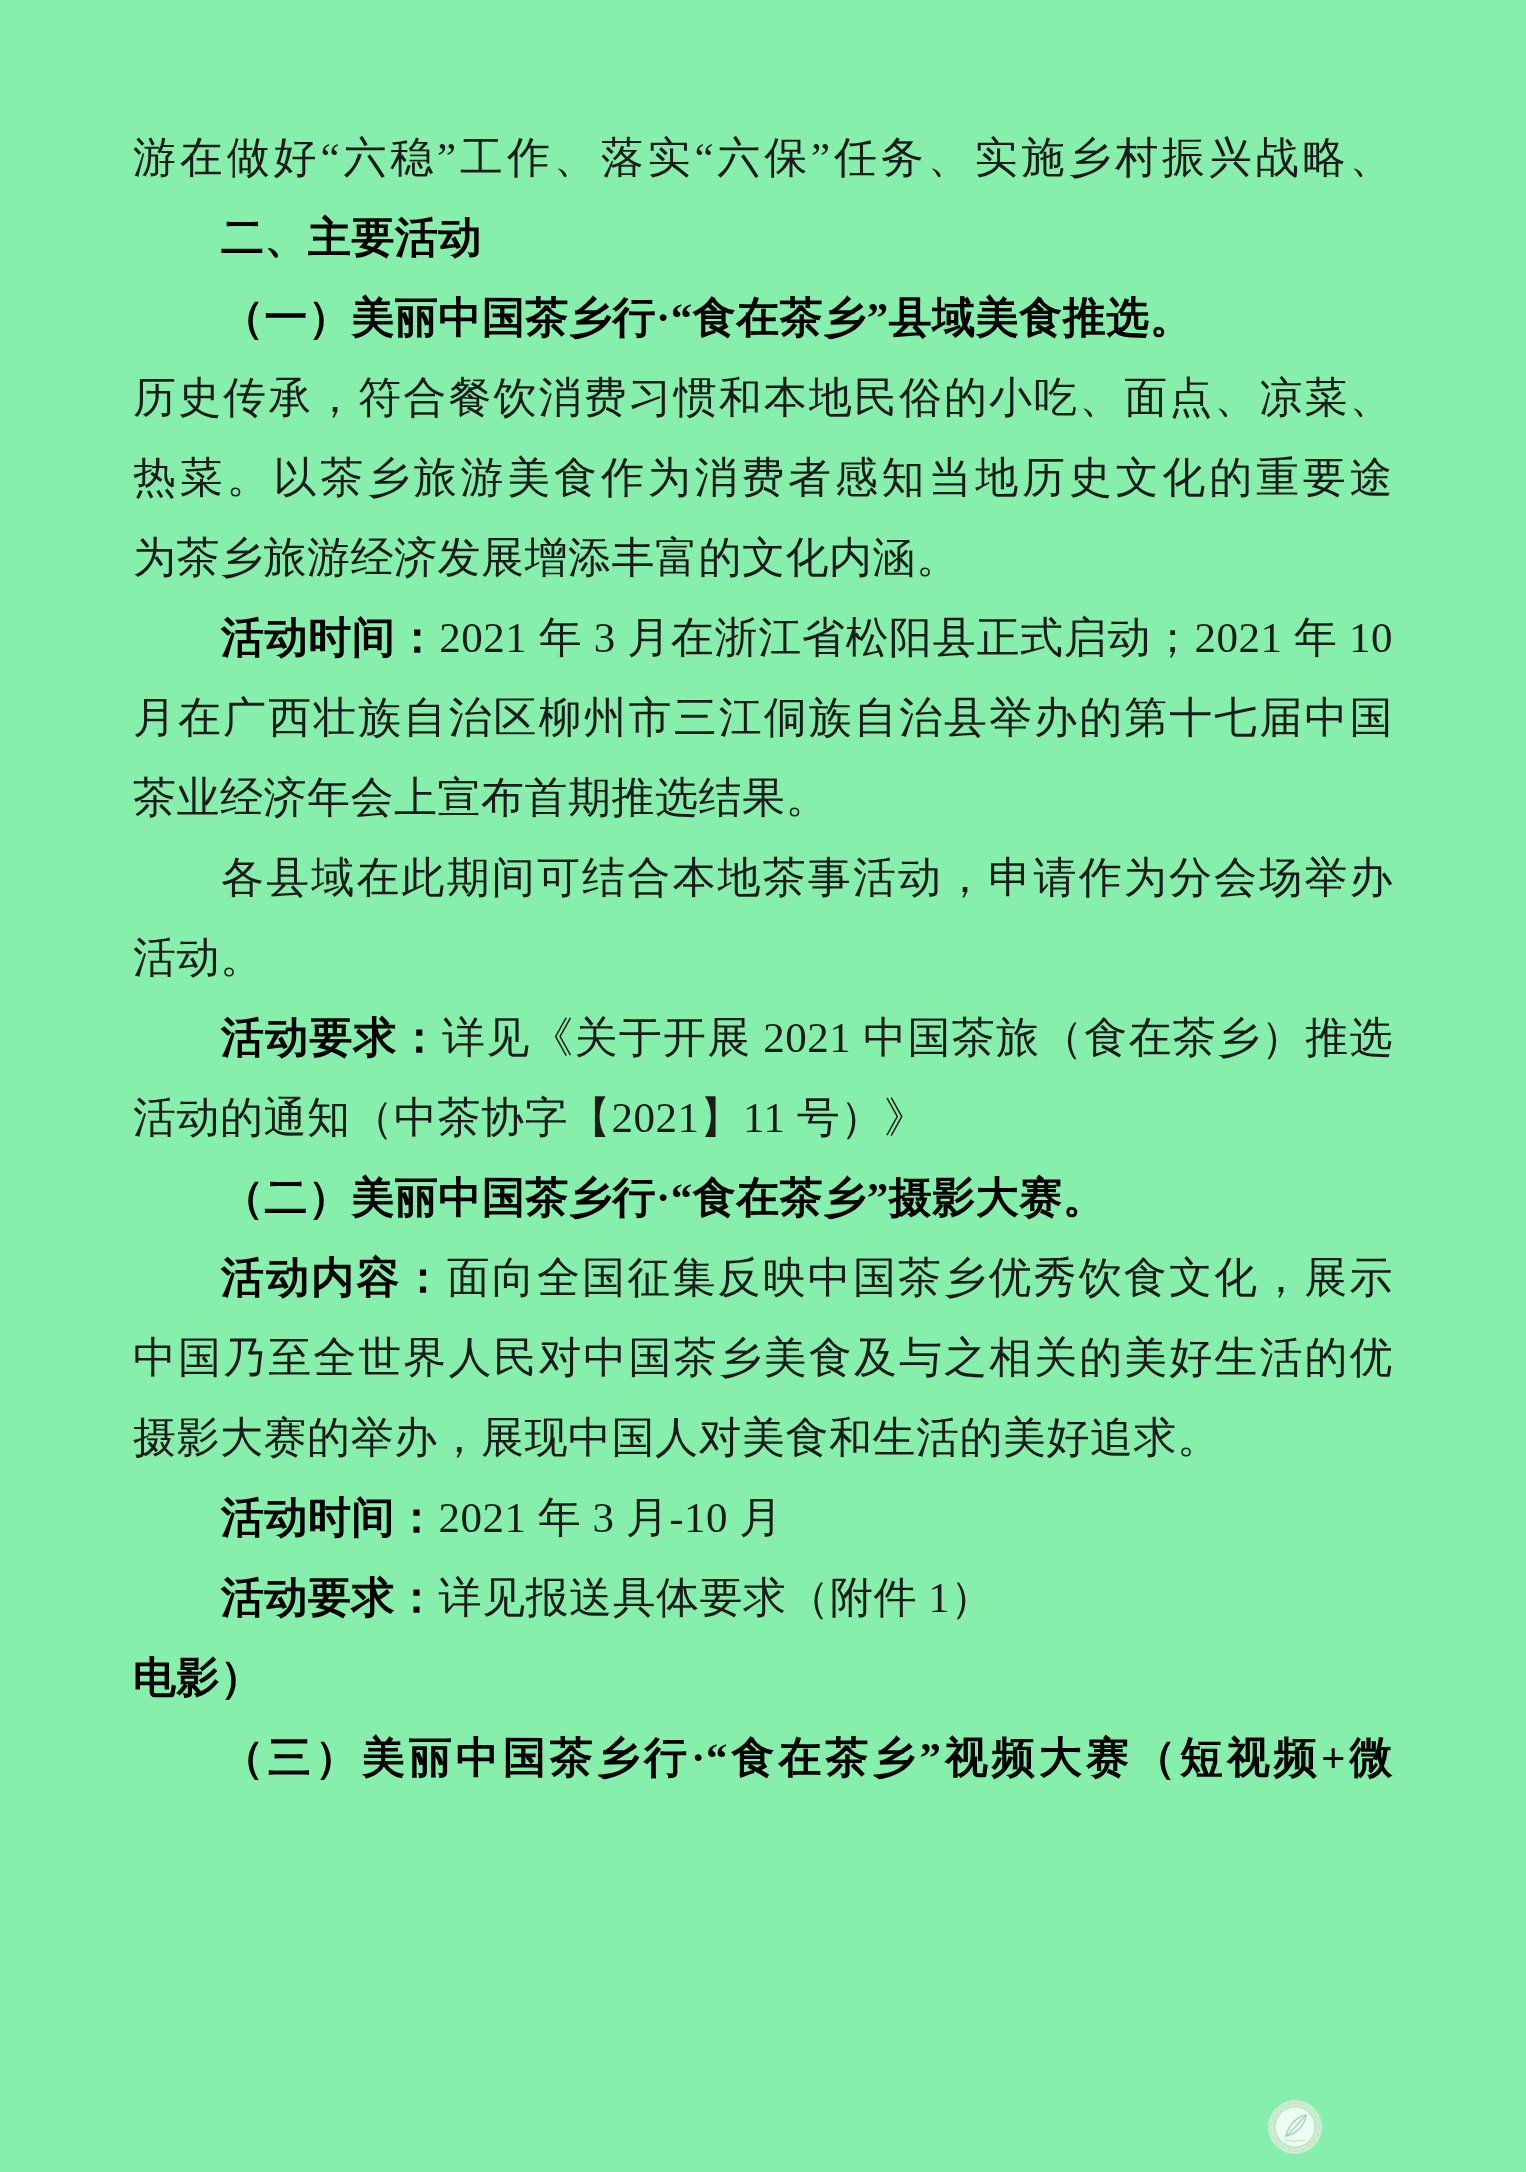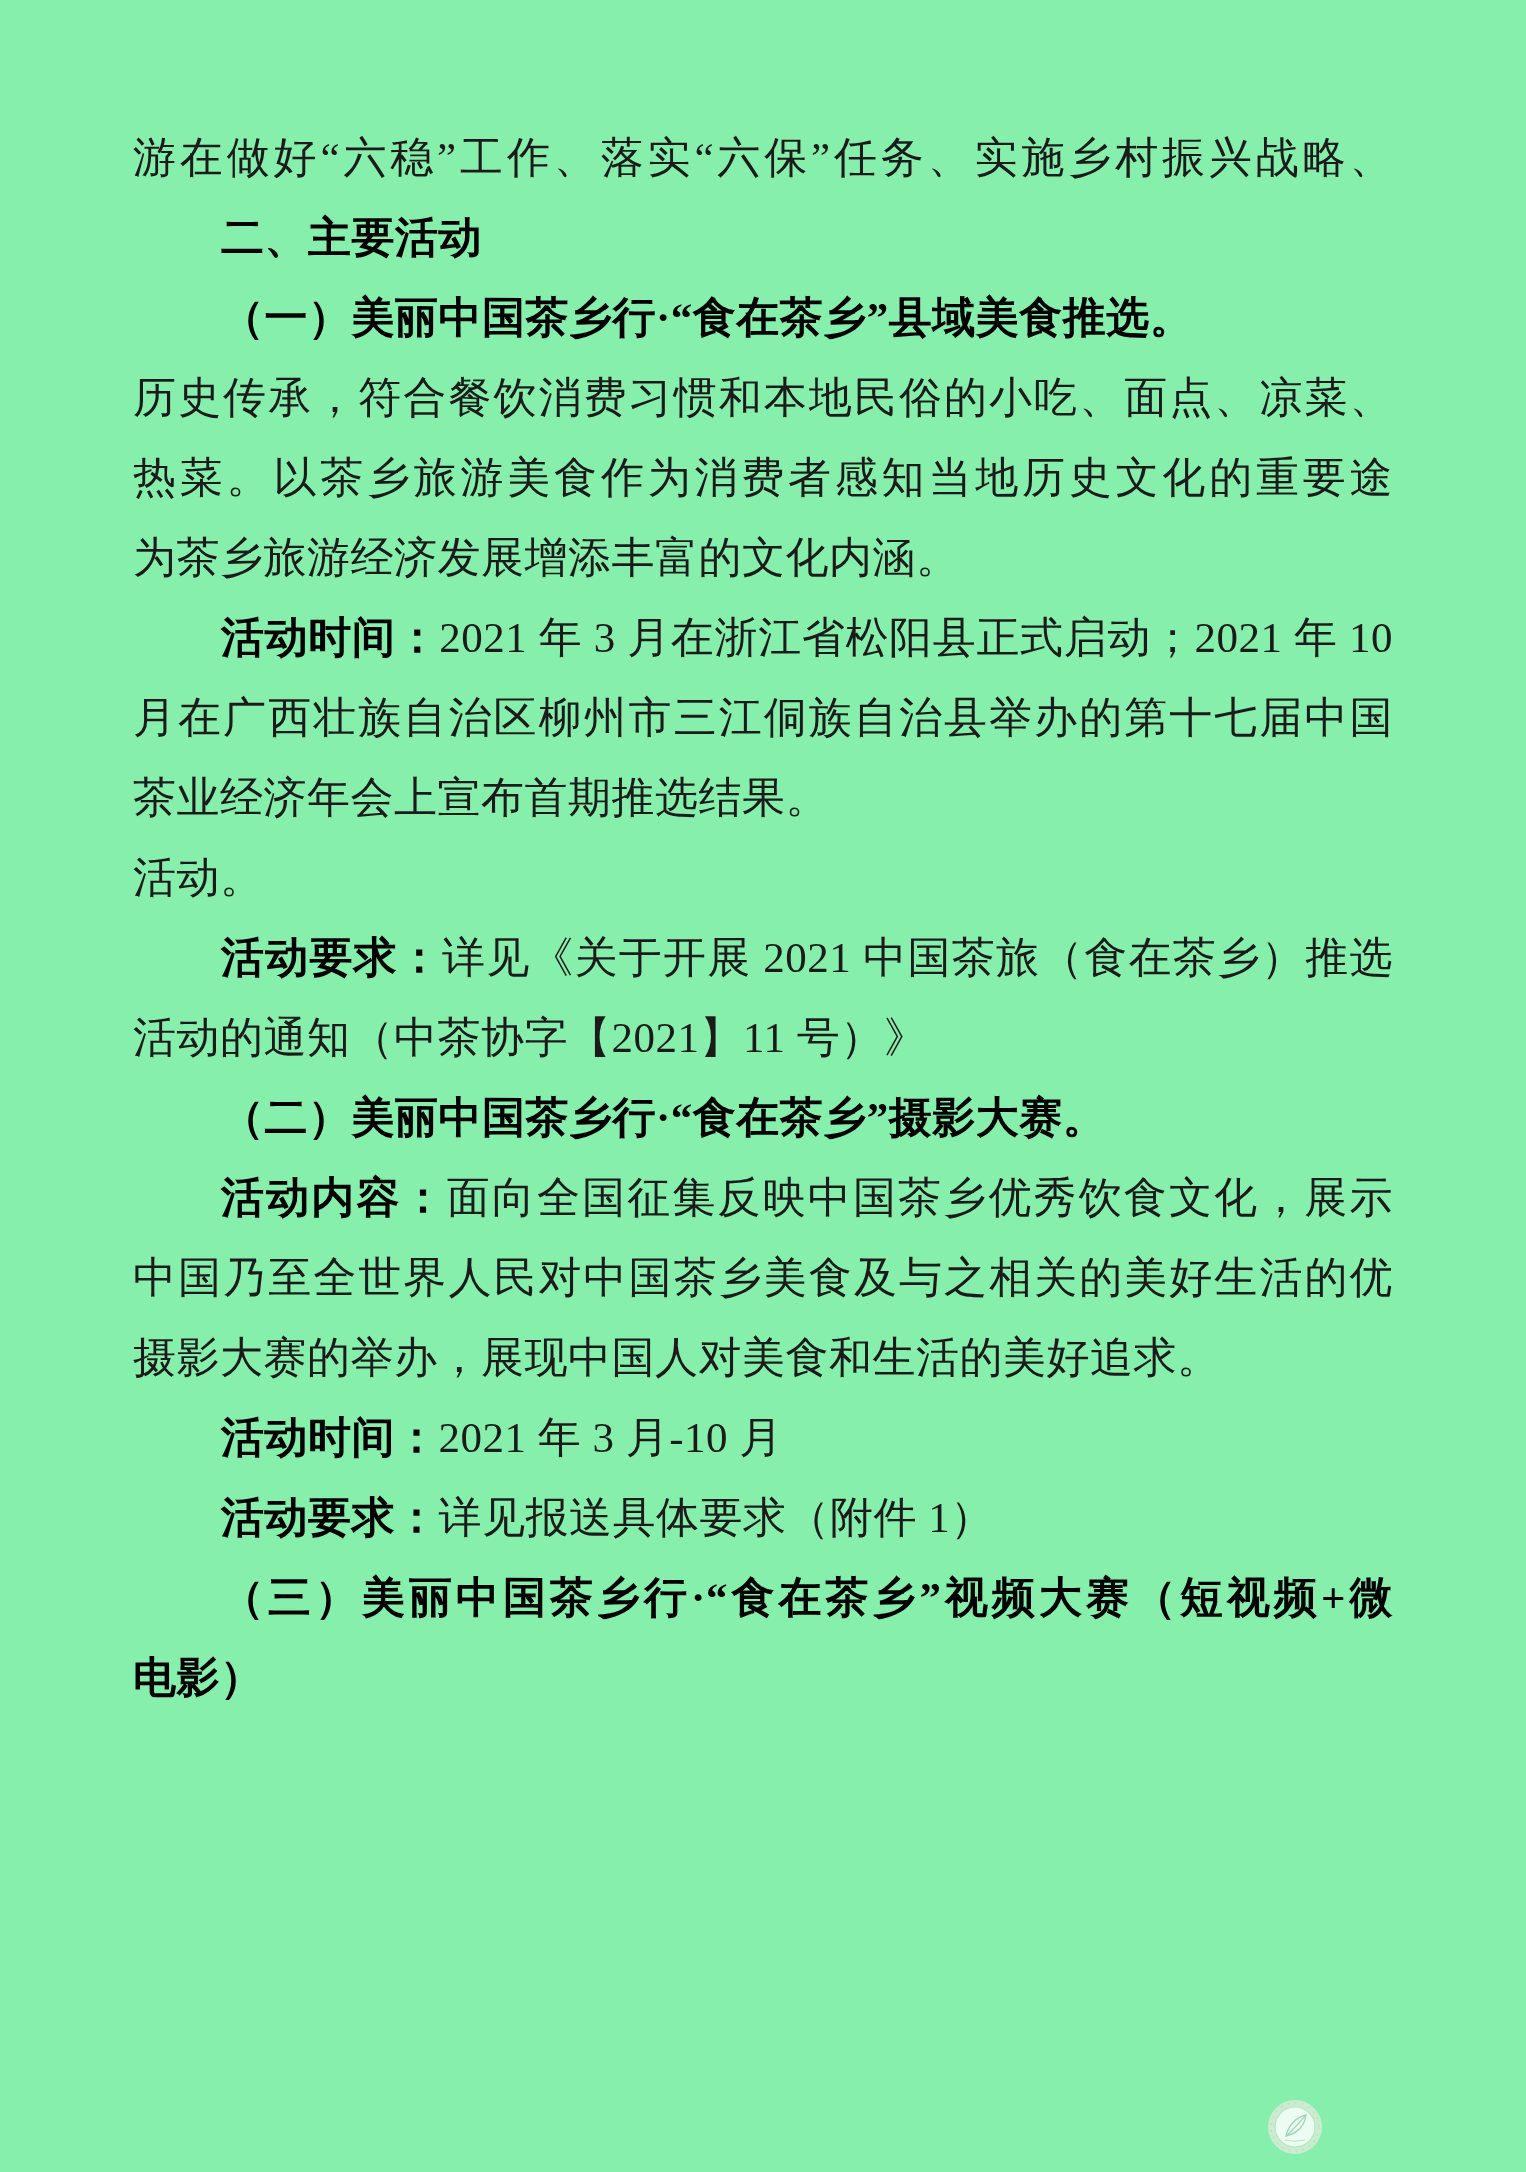--- a/index.html
+++ b/index.html
@@ -61,31 +61,32 @@
   <div class="content">
       <div class="line justify"><span>游在做好“六稳”工作、落实“六保”任务、实施乡村振兴战略、</span></div>
       <div class="line indent heading"><span class="b">二、主要活动</span></div>
       <div class="line indent heading"><span class="b">（一）美丽中国茶乡行·“食在茶乡”县域美食推选。</span></div>
       <div class="line justify"><span>历史传承，符合餐饮消费习惯和本地民俗的小吃、面点、凉菜、</span></div>
       <div class="line justify"><span>热菜。以茶乡旅游美食作为消费者感知当地历史文化的重要途径，</span></div>
       <div class="line"><span>为茶乡旅游经济发展增添丰富的文化内涵。</span></div>
       <div class="line indent justify"><span class="b">活动时间：</span><span>2021 年 3 月在浙江省松阳县正式启动；2021 年 10</span></div>
       <div class="line justify"><span>月在广西壮族自治区柳州市三江侗族自治县举办的第十七届中国</span></div>
       <div class="line"><span>茶业经济年会上宣布首期推选结果。</span></div>
+      <div class="line indent justify"><span>各县域在此期间可结合本地茶事活动，申请作为分会场举办</span></div>
       <div class="line"><span>活动。</span></div>
       <div class="line indent justify"><span class="b">活动要求：</span><span>详见《关于开展 2021 中国茶旅（食在茶乡）推选</span></div>
       <div class="line"><span>活动的通知（中茶协字【2021】11 号）》</span></div>
       <div class="line indent heading"><span class="b">（二）美丽中国茶乡行·“食在茶乡”摄影大赛。</span></div>
       <div class="line indent justify"><span class="b">活动内容：</span><span>面向全国征集反映中国茶乡优秀饮食文化，展示</span></div>
       <div class="line justify"><span>中国乃至全世界人民对中国茶乡美食及与之相关的美好生活的优</span></div>
       <div class="line"><span>摄影大赛的举办，展现中国人对美食和生活的美好追求。</span></div>
       <div class="line indent"><span class="b">活动时间：</span><span>2021 年 3 月-10 月</span></div>
       <div class="line indent"><span class="b">活动要求：</span><span>详见报送具体要求（附件 1）</span></div>
+      <div class="line heading"><span class="b">电影）</span></div>
       <div class="line indent justify heading"><span class="b">（三）美丽中国茶乡行·“食在茶乡”视频大赛（短视频+微</span></div>
-      <div class="line heading"><span class="b">电影）</span></div>
     </div>
 
   <div class="seal">
     <svg width="58" height="58" viewBox="0 0 58 58">
       <circle cx="29" cy="29" r="27" fill="#d8ecd8"></circle>
       <circle cx="29" cy="29" r="20" fill="#ffffff"></circle>
       <circle cx="29" cy="29" r="20" fill="none" stroke-width="1.2" stroke="#c3e1c3"></circle>
       <circle cx="29" cy="29" r="24" fill="none" stroke-width="1.5" stroke-dasharray="2 5" stroke="#c3e1c3"></circle>
       <path d="M20 38 C22 28, 30 19, 40 17 C39 26, 33 34, 23 37 Z" fill="none" stroke-width="1.4" stroke="#a6d1bd"></path>
       <path d="M20 38 C27 32, 34 24, 40 17" fill="none" stroke-width="1.2" stroke="#a6d1bd"></path>

